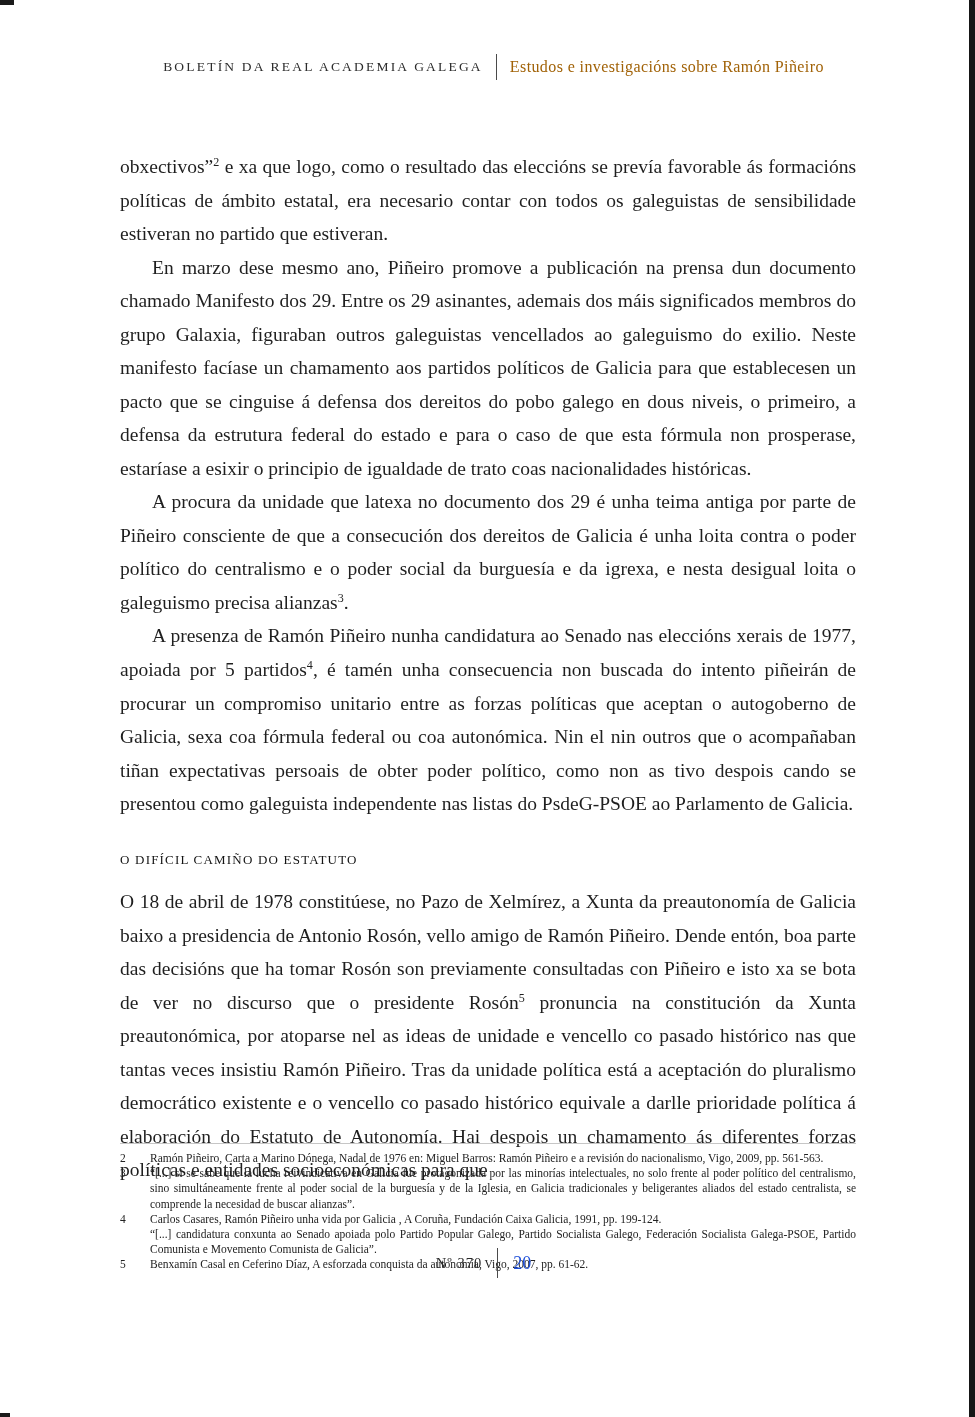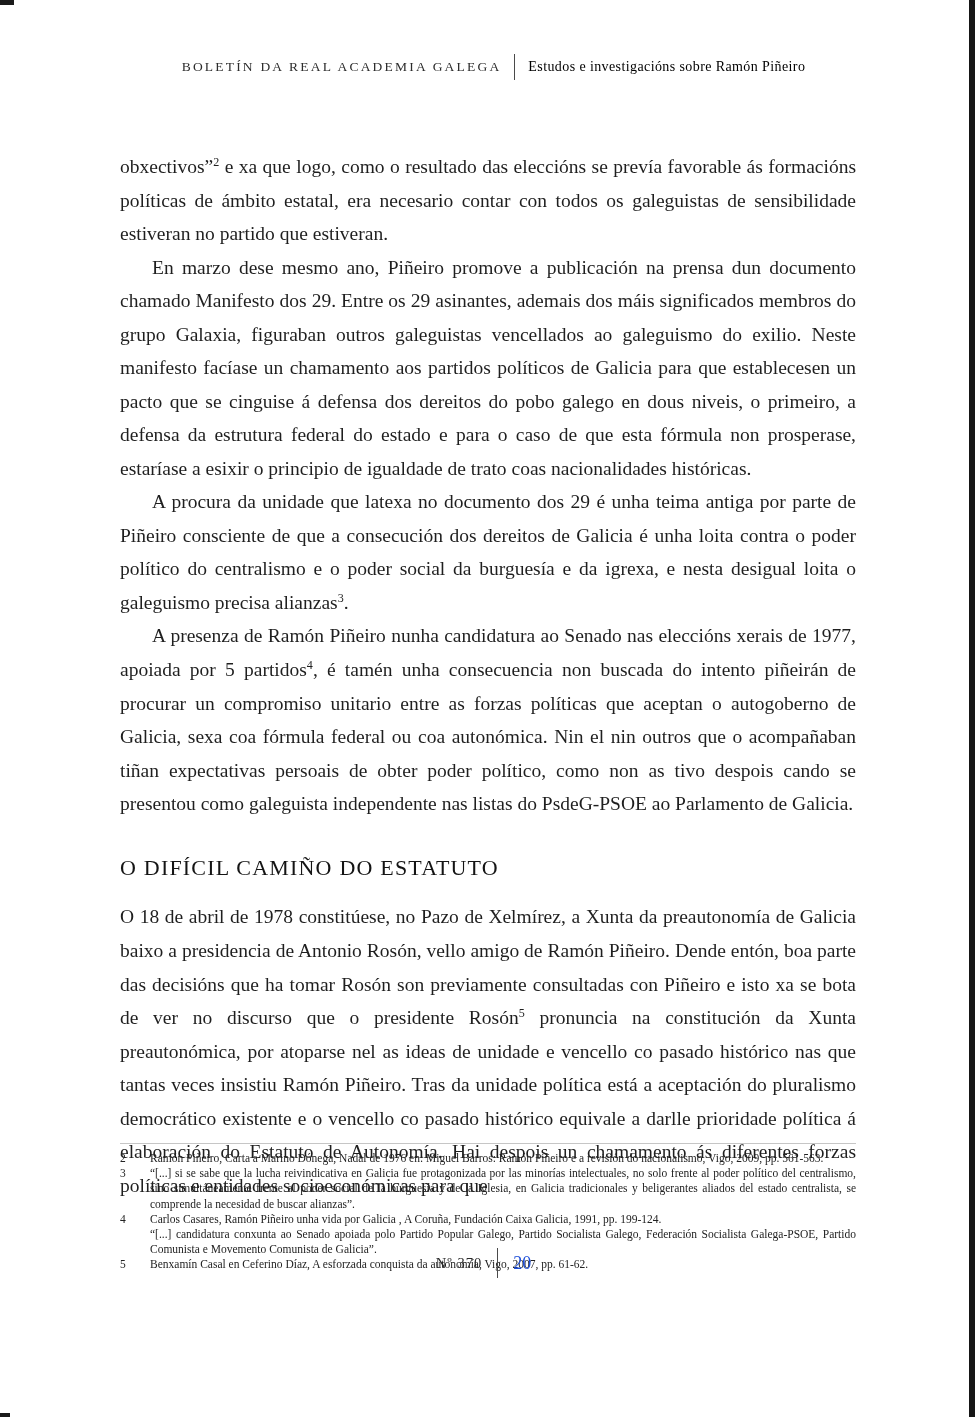--- a/index.html
+++ b/index.html
@@ -44,23 +44,23 @@
     align-items: center;
     padding-left: 8px;
   }
   .hdr-left {
     font-size: 13.5px;
     letter-spacing: 2.2px;
     color: #2c2c2c;
     white-space: nowrap;
   }
   .hdr-right {
-    font-size: 14px;
+    font-size: 16px;
     letter-spacing: 0.4px;
-    color: #000000;
+    color: #a16207;
     white-space: nowrap;
   }
   .vrule {
     display: inline-block;
     width: 1px;
     background: #4a4a4a;
   }
   .hdr-rule {
     height: 26px;
     margin: 0 13px;
@@ -83,21 +83,21 @@
   }
   .i {
   }
   sup {
     font-size: 62%;
     line-height: 0;
     vertical-align: super;
   }
   .section-heading {
     margin: 28px 0 14px 0;
-    font-size: 22px;
+    font-size: 13px;
     font-weight: 400;
     letter-spacing: 1.2px;
     text-align: left;
     color: #141414;
   }
   
   .footnotes {
     position: absolute;
     top: 1143px;
     left: 120px;

